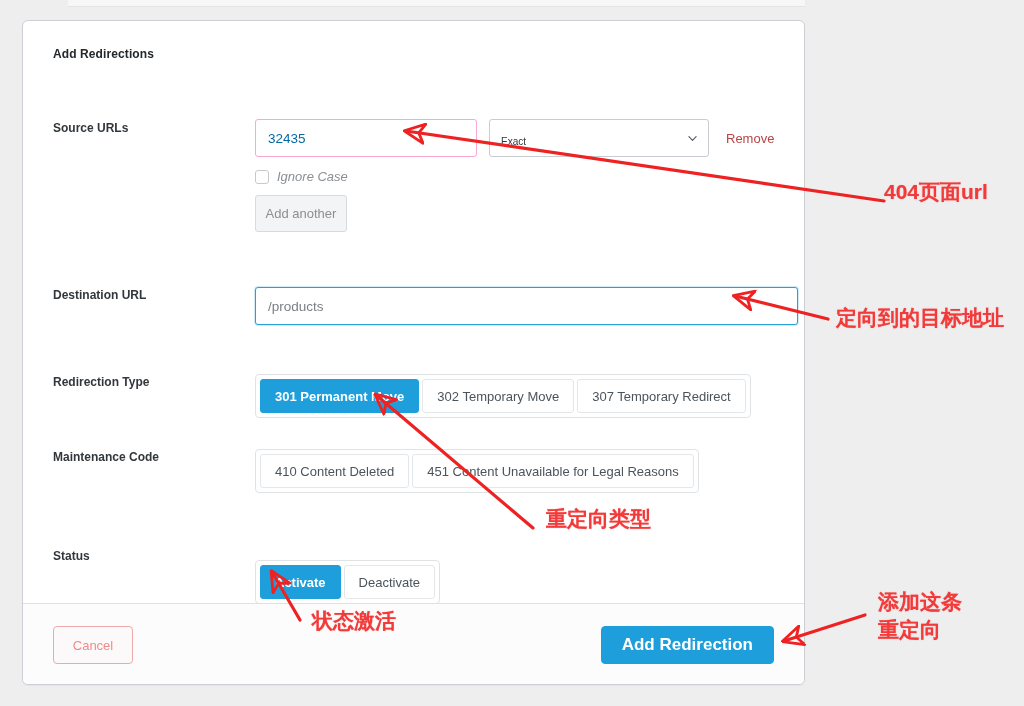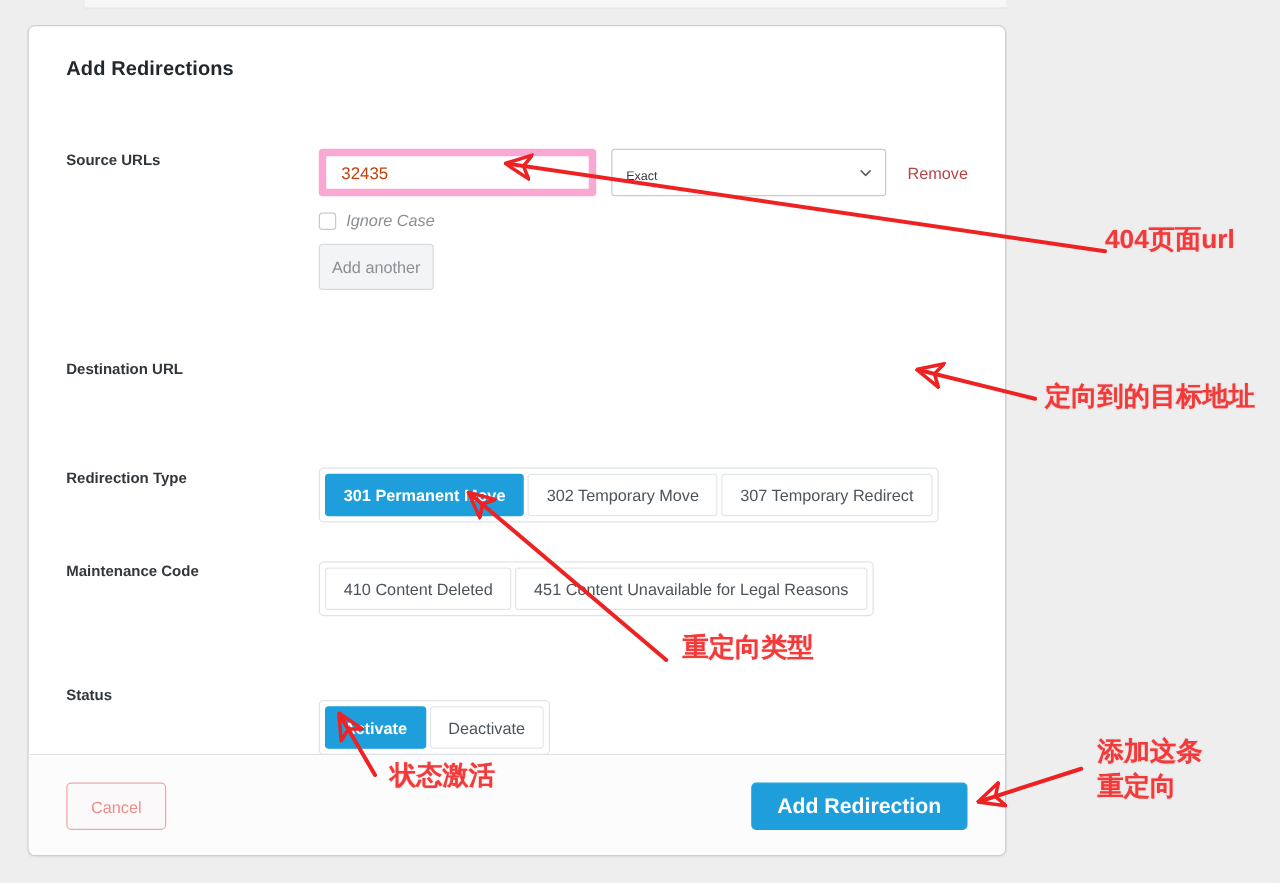--- a/index.html
+++ b/index.html
@@ -48,46 +48,46 @@
     height: 80px;
     background: #fdfcfc;
     border-top: 1px solid #dfe2e5;
     border-radius: 0 0 5px 5px;
   }
 
   .card-title {
     position: absolute;
     left: 30px;
     top: 26px;
-    font-size: 16px;
+    font-size: 12px;
     font-weight: bold;
     color: #23282d;
     letter-spacing: .1px;
   }
 
   
   .row-label {
     position: absolute;
     left: 30px;
     font-size: 12px;
     font-weight: bold;
     color: #32373c;
     white-space: nowrap;
   }
 
   
   .text-input {
     position: absolute;
     box-sizing: border-box;
     background: #fff;
-    border: 6px solid #f9a8d4;
+    border: 1px solid #f9a8d4;
     border-radius: 3px;
     font-family: "Liberation Sans", sans-serif;
     font-size: 13.5px;
-    color: #c2410c;
+    color: #0369a1;
     padding: 0 12px;
     outline: none;
   }
   .text-input.focused {
     border: 1px solid #2a9fd6;
     box-shadow: 0 0 0 1px rgba(42,159,214,.22);
     color: #7b7f84;
   }
 
   
@@ -279,20 +279,21 @@
 
       <div class="cb-row" style="left:232px; top:148px;">
         <span class="cb-box"></span>
         <span class="cb-label">Ignore Case</span>
       </div>
 
       <div class="btn-light" style="left:232px; top:174px; width:92px; height:37px;">Add another</div>
 
       <div class="row-label" style="top:267px;">Destination URL</div>
 
+      <input class="text-input focused" style="left: 232px; top: 266px; width: 543px; height: 38px;" value="/products">
 
       <div class="row-label" style="top:354px;">Redirection Type</div>
 
       <div class="seg" style="left:232px; top:353px;">
         <div class="seg-btn active">301 Permanent Move</div>
         <div class="seg-btn">302 Temporary Move</div>
         <div class="seg-btn">307 Temporary Redirect</div>
       </div>
 
       <div class="row-label" style="top:429px;">Maintenance Code</div>

